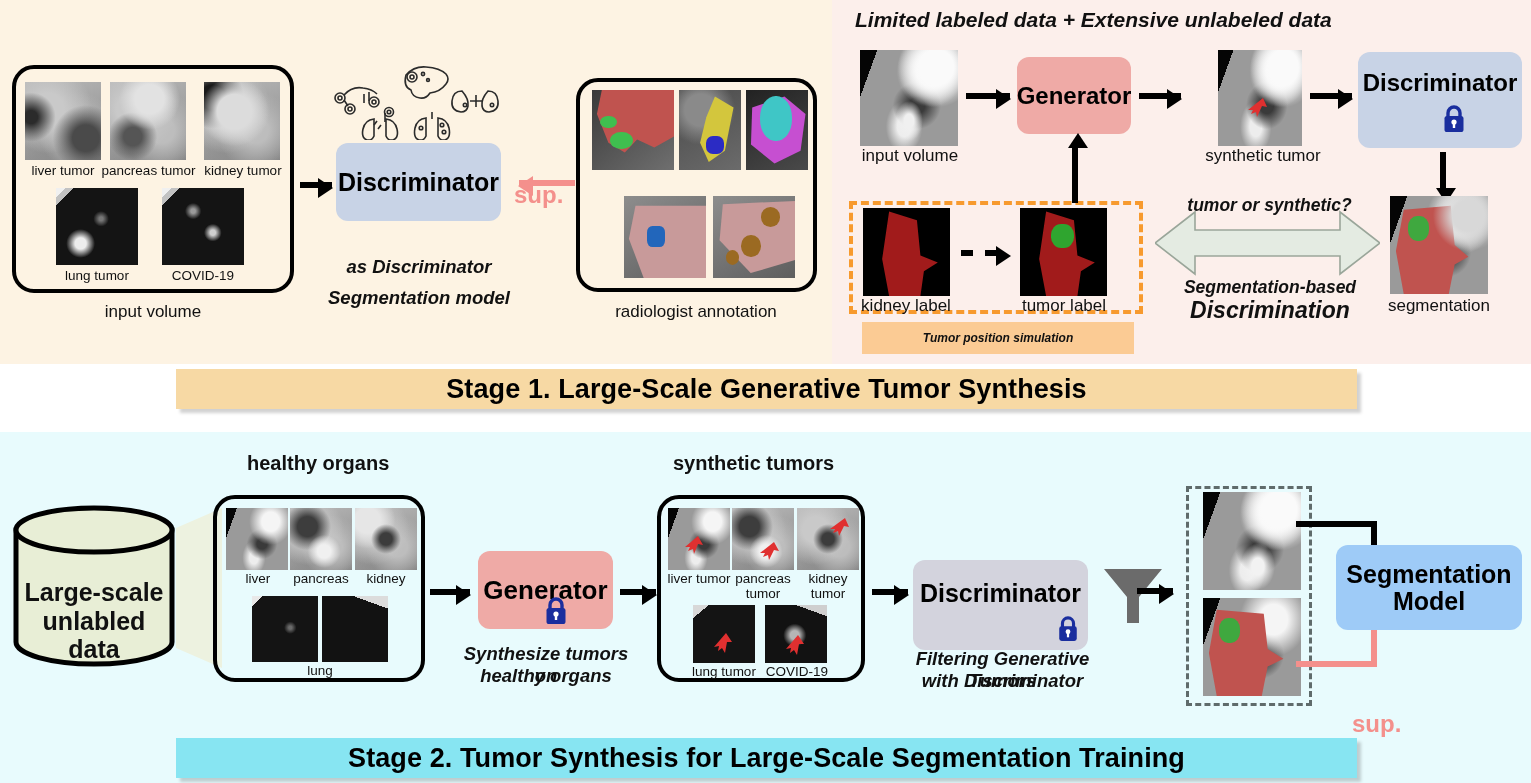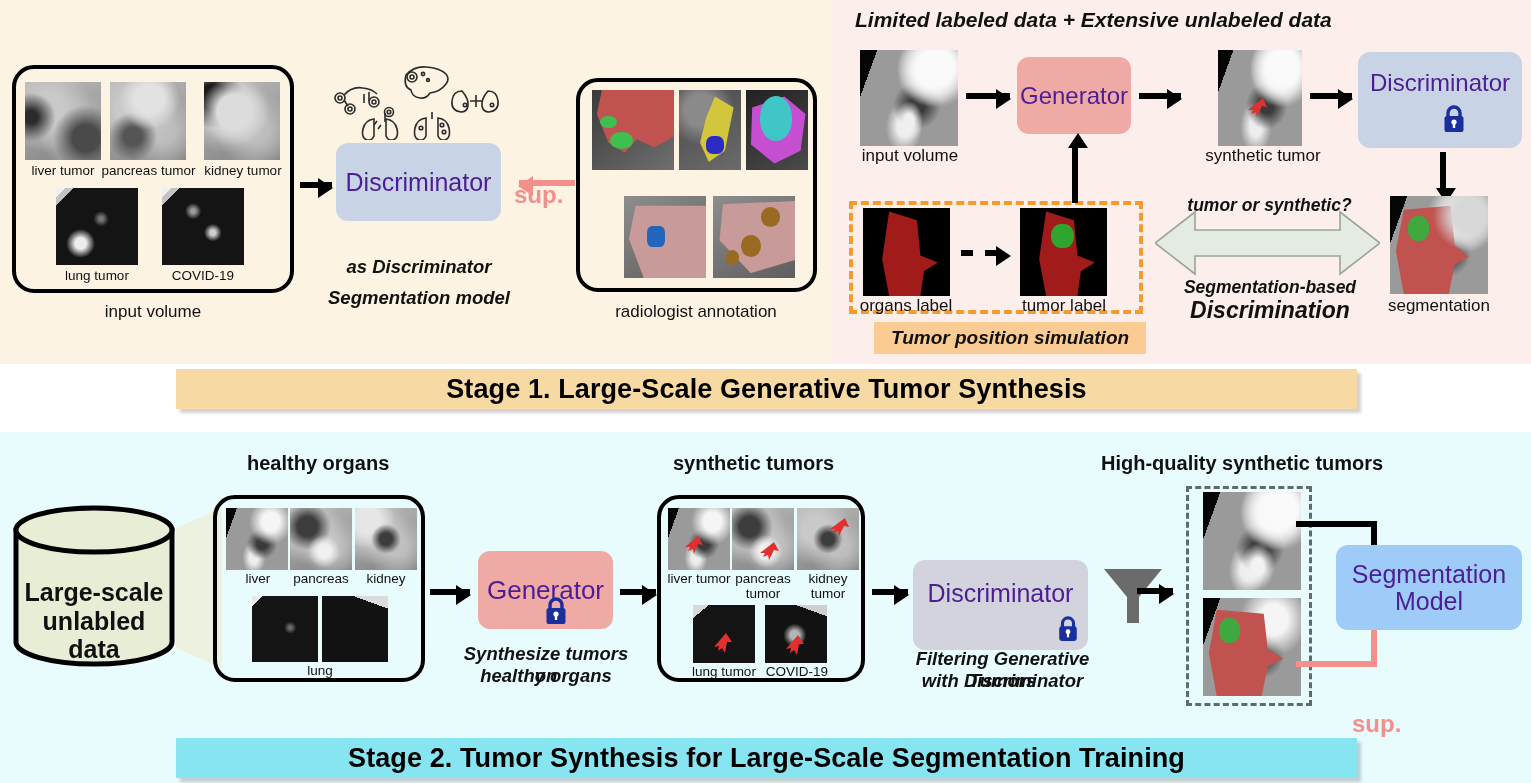--- a/index.html
+++ b/index.html
@@ -72,21 +72,21 @@
   
   .blob { position:absolute; border-radius:50%; }
 
   .img-cap { position:absolute; font-size:13.5px; color:#111; text-align:center; white-space:nowrap; }
   .img-cap.big { font-size:17px; }
   .img-cap.two { white-space:normal; line-height:1.12; }
 
   
   .procbox {
     position:absolute; display:flex; align-items:center; justify-content:center;
-    border-radius:12px; font-weight:normal; color:#4c1d95; text-align:center; line-height:1.08;
+    border-radius:12px; font-weight:bold; color:#000000; text-align:center; line-height:1.08;
   }
   .proc-disc  { background:#c8d3e6; }
   .proc-gen   { background:#efaaa6; }
   .proc-disc2 { background:#d3d3dd; }
   .proc-seg   { background:#9ecbf7; }
 
   
   .arrow-h { position:absolute; height:0; border-top:6px solid #000; }
   .arrow-h::after {
     content:""; position:absolute; right:-1px; top:-10px;
@@ -131,21 +131,21 @@
     color:#111; text-align:center; line-height:1.2;
   }
 
   .sup-label { position:absolute; font-weight:bold; font-size:24px; color:#f4908c;margin-top:36px; }
 
   .label-plain { position:absolute; font-size:18px; color:#111; white-space:nowrap; }
   .label-plain.bold { font-weight:bold; }
 
   .tumorsim-banner {
     position:absolute; display:flex; align-items:center; justify-content:center;
-    background:#fbcb94; font-style:italic; font-weight:bold; font-size:19px; color:#111;margin-left:12px;
+    background:#fbcb94; font-style:italic; font-weight:bold; font-size:12px; color:#111;
   }
 
   .organ-icons { position:absolute; }
 </style>
 </head>
 <body>
 
 <div id="figure">
 
   <div class="panel-stage1-left"></div>
@@ -318,21 +318,21 @@
     <div class="lay" style="background:radial-gradient(ellipse at 80% 20%, #d8d8d8 0 14%, rgba(0,0,0,0) 32%);"></div>
   </div>
   <div class="img-cap big" style="left:1376px; top:296px; width:126px;">segmentation</div>
 
   <div id="box-tumorsim"></div>
 
   <div class="tile" style="left:863px; top:208px; width:87px; height:88px;">
     <div class="lay" style="background:#000;"></div>
     <div class="lay" style="background:#a11b1b; clip-path:polygon(30% 4%,62% 14%,66% 54%,86% 62%,70% 72%,66% 100%,30% 100%,22% 58%);"></div>
   </div>
-  <div class="img-cap big" style="left:850px; top:296px; width:112px;">organs label</div>
+  <div class="img-cap big" style="left:850px; top:296px; width:112px;">kidney label</div>
 
   <div class="dashline" style="left:961px; top:250px; width:36px;"></div>
 
   <div class="tile" style="left:1020px; top:208px; width:87px; height:88px;">
     <div class="lay" style="background:#000;"></div>
     <div class="lay" style="background:#a11b1b; clip-path:polygon(30% 4%,62% 14%,66% 54%,86% 62%,70% 72%,66% 100%,30% 100%,22% 58%);"></div>
     <div class="blob" style="left:36%; top:18%; width:26%; height:28%; background:#2fa52f; border-radius:44%;"></div>
   </div>
   <div class="img-cap big" style="left:1008px; top:296px; width:112px;">tumor label</div>
 
@@ -465,21 +465,20 @@
   <div class="caption-ital" style="left:895px; top:670px; width:215px;">with Discriminator</div>
 
   <div class="funnel" style="left:1100px; top:565px;">
     <svg width="66" height="62" viewBox="0 0 66 62">
       <polygon points="4,4 62,4 39,32 39,58 27,58 27,32" fill="#6b6b6b"></polygon>
     </svg>
   </div>
 
   <div class="arrow-h" style="left:1137px; top:588px; width:36px;"></div>
 
-  <div class="label-plain bold" style="left:1101px; top:452px; font-size:20px;">High-quality synthetic tumors</div>
   <div id="box-hq"></div>
 
   <div class="tile ct-abdo" style="left:1203px; top:492px; width:98px; height:98px;">
     <div class="lay" style="background:radial-gradient(ellipse at 78% 18%, #fafafa 0 16%, rgba(0,0,0,0) 36%), radial-gradient(ellipse at 56% 76%, #f2f2f2 0 8%, rgba(0,0,0,0) 22%);"></div>
   </div>
   <div class="tile" style="left:1203px; top:598px; width:98px; height:98px;">
     <div class="lay ct-abdo"></div>
     <div class="lay" style="background:#c0534f; clip-path:polygon(14% 12%,62% 16%,66% 52%,82% 62%,66% 70%,60% 100%,14% 100%,6% 56%);"></div>
     <div class="blob" style="left:16%; top:20%; width:22%; height:26%; background:#3fa83f; border-radius:42%;"></div>
   </div>

